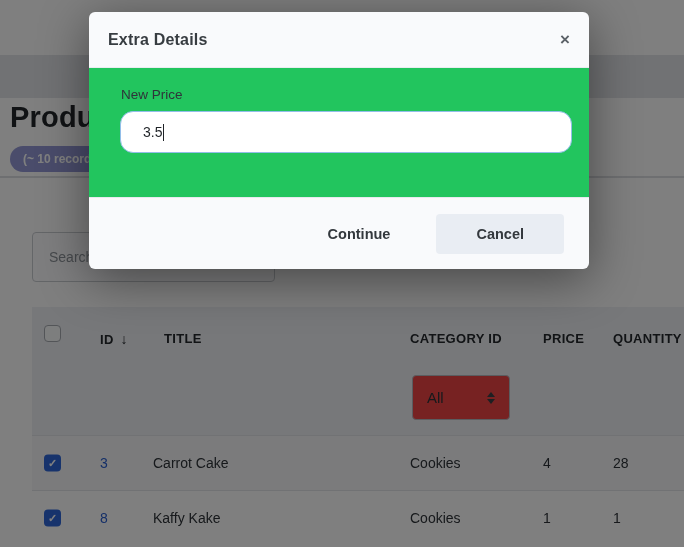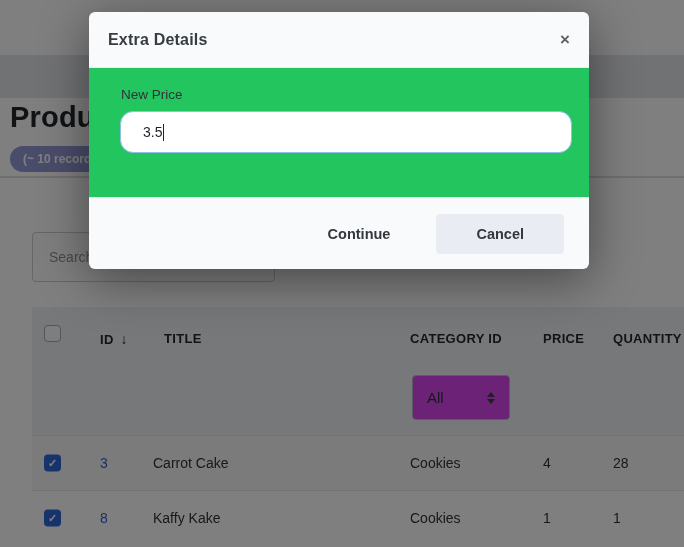--- a/index.html
+++ b/index.html
@@ -27,21 +27,21 @@
     background:transparent; padding:0 16px; font-size:14px; color:#3c4247;
     font-family:"Liberation Sans", sans-serif; }
   .search-box input::placeholder { color:#8d939a; }
 
   .data-table { position:absolute; left:32px; top:307px; width:660px; }
   .thead { position:relative; height:128px; background:#eff1f4; }
   .th-label { position:absolute; top:24px; font-size:13px; font-weight:bold;
     color:#24282d; letter-spacing:.3px; white-space:nowrap; }
   .sort-icon { font-size:14px; font-weight:bold; color:#24282d; margin-left:7px; }
   .filter-select { position:absolute; left:380px; top:68px; width:98px; height:45px;
-    box-sizing:border-box; background:#d946ef; border:1px solid #b7bbc0;
+    box-sizing:border-box; background:#ef4444; border:1px solid #b7bbc0;
     border-radius:4px; display:flex; align-items:center;
     justify-content:space-between; padding:0 14px; font-size:15px; color:#2e3338; }
   .select-arrows { display:flex; flex-direction:column; gap:2px; }
   .select-arrows .up { width:0; height:0; border-left:4px solid transparent;
     border-right:4px solid transparent; border-bottom:5px solid #3a3f44; }
   .select-arrows .down { width:0; height:0; border-left:4px solid transparent;
     border-right:4px solid transparent; border-top:5px solid #3a3f44; }
 
   .trow { position:relative; height:54px; border-top:1px solid #e2e4e8; }
   .trow.striped { background:#f6f7f9; }

